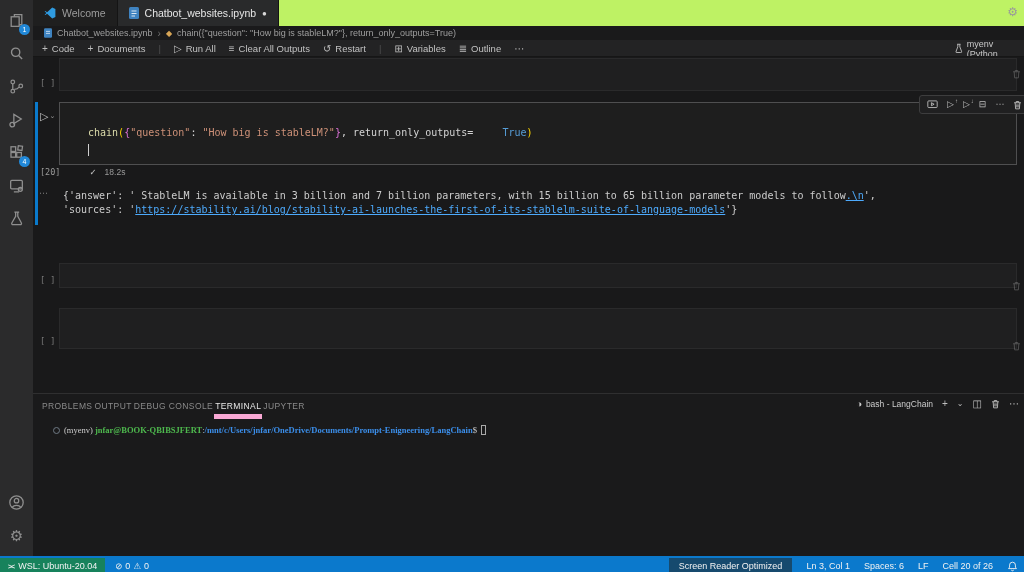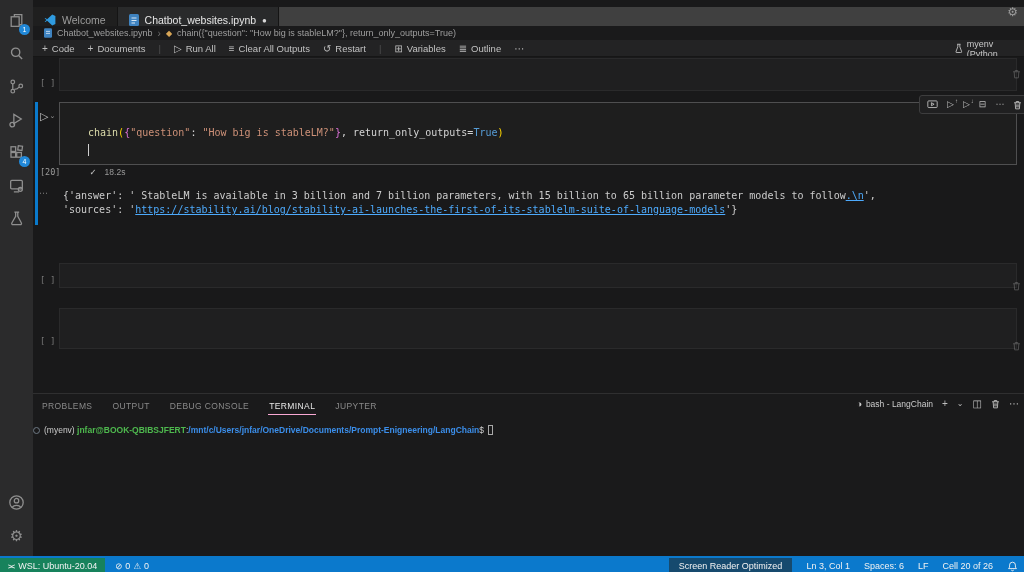--- a/index.html
+++ b/index.html
@@ -13,21 +13,21 @@
     display:flex; flex-direction:column; align-items:center; padding-top:4px; z-index:5; }
   .ab-item { width:33px; height:33px; display:flex; align-items:center; justify-content:center;
     position:relative; color:#8f8f8f; }
   .ab-badge { position:absolute; right:3px; bottom:2px; min-width:11px; height:11px;
     border-radius:6px; background:#2188d8; color:#fff; font-size:7px; line-height:11px;
     text-align:center; padding:0 2px; }
   .ab-bottom { margin-top:auto; margin-bottom:4px; display:flex; flex-direction:column; align-items:center; }
   .gear-glyph { font-size:15px; color:#8f8f8f; }
 
   
-  #tab-strip { left:33px; top:7px; width:991px; height:26px; background:#404040; display:flex; }
+  #tab-strip { left:33px; top:0; width:991px; height:26px; background:#bef264; display:flex; }
   .tab { height:26px; display:flex; align-items:center; gap:6px; padding:0 11px;
     font-size:10.5px; color:#9c9c9c; background:#1f1f1f; border-right:1px solid #141414; }
   .tab.active { background:#292a2b; color:#e6e6e6; }
   .tab .dirty { font-size:8px; color:#d8d8d8; }
   #titlebar-gear { right:6px; top:5px; font-size:12px; color:#9a9a9a; }
 
   
   #breadcrumb { left:33px; top:26px; width:991px; height:14px; background:#1a1a1b;
     display:flex; align-items:center; gap:5px; padding-left:11px; font-size:9px; color:#9e9e9e; white-space:nowrap; }
   .crumb-sep { color:#6d6d6d; font-size:10px; }
@@ -47,21 +47,21 @@
   .cell-body { position:absolute; left:26px; width:958px; background:#1f1f20; border:1px solid #2a2a2b; }
   .cell-gutter-label { position:absolute; left:7px; font-size:8.5px; color:#7a7a7a;
     font-family:"DejaVu Sans Mono", monospace; }
   .sel-bar { position:absolute; left:2px; top:45px; width:3px; height:123px; background:#0a7acc; }
   #run-cell-btn { position:absolute; left:7px; top:53px; color:#c8c8c8; font-size:11px; display:flex; align-items:flex-start; }
   #run-cell-btn .chev { font-size:7px; color:#9a9a9a; margin-left:1px; margin-top:2px; }
   #code-box { position:absolute; left:26px; top:45px; width:958px; height:63px;
     background:#1e1e1e; border:1px solid #4f4f50; }
   #code-box .lines { padding:3px 0 0 28px; font-family:"DejaVu Sans Mono", monospace; font-size:10px; line-height:18px; color:#d4d4d4; }
   .c-func { color:#dcdcaa; } .c-br1 { color:#ffd700; } .c-br2 { color:#da70d6; }
-  .c-str { color:#ce9178; } .c-plain { color:#d4d4d4; } .c-kw { color:#569cd6; }
+  .c-str { color:#ce9178; } .c-plain { color:#d4d4d4; } .c-kw { color:#569cd6;margin-left:29px; }
   .caret { display:inline-block; width:1px; height:12px; background:#cfcfcf; vertical-align:-2px; }
   #exec-row { position:absolute; left:7px; top:110px; width:300px; display:flex; align-items:center;
     font-size:8.5px; color:#9a9a9a; font-family:"DejaVu Sans Mono", monospace; }
   #exec-row .check { color:#c3c3c3; margin-left:29px; font-family:"Liberation Sans", sans-serif; }
   #exec-row .dur { margin-left:8px; font-family:"Liberation Sans", sans-serif; }
 
   #cell-toolbar { position:absolute; left:886px; top:38px; height:19px; background:#202021;
     border:1px solid #3d3d3e; border-radius:3px; display:flex; align-items:center; gap:9px; padding:0 7px; color:#bdbdbd; }
   .ct-ico { font-size:9px; position:relative; line-height:1; }
   .ct-ico .mini { position:absolute; font-size:6px; right:-4px; top:-2px; }
@@ -69,28 +69,28 @@
   #output-area { position:absolute; left:0; top:128px; width:991px; height:46px; }
   #output-collapse { position:absolute; left:6px; top:3px; color:#8a8a8a; font-size:9px; letter-spacing:1px; }
   .out-line { position:absolute; left:30px; white-space:nowrap;
     font-family:"DejaVu Sans Mono", monospace; font-size:10px; color:#cccccc; }
   .out-link { color:#4daafc; text-decoration:underline; }
 
   .edge-icon { position:absolute; left:979px; opacity:.45; }
 
   
   #panel { left:33px; top:393px; width:991px; height:163px; background:#1a1a1b; border-top:1px solid #2f2f30; }
-  #panel-tabs { position:absolute; left:8px; top:3px; display:flex; gap:18px; }
+  #panel-tabs { position:absolute; left:8px; top:3px; display:flex; }
   .ptab { font-size:8.5px; letter-spacing:.4px; color:#8a8a8a; padding:4px 1px 3px; }
-  .ptab.active { color:#e7e7e7; border-bottom:1px solid #f9a8d4; }
+  .ptab.active { color:#e7e7e7; border-bottom:5px solid #f9a8d4; }
   #panel-actions { position:absolute; right:5px; top:4px; display:flex; align-items:center; gap:9px; color:#bdbdbd; }
   #panel-actions .term-title { font-size:8.5px; color:#cccccc; display:flex; align-items:center; gap:4px; }
   #panel-actions .act { font-size:10px; }
-  #terminal-line { position:absolute; left:0; top:31px; display:flex; align-items:center;
-    font-family:Liberation Sans, sans-serif; font-size:8.5px; color:#cccccc; white-space:pre; }
+  #terminal-line { position:absolute; left:20px; top:31px; display:flex; align-items:center;
+    font-family:Liberation Serif, serif; font-size:8.5px; color:#cccccc; white-space:pre; }
   .cmd-circle { width:7px; height:7px; border:1px solid #6f7a85; border-radius:50%; margin-right:4px; }
   .t-user { color:#4eb94e; font-weight:bold; } .t-path { color:#3b8eea; font-weight:bold; }
   .t-cursor { display:inline-block; width:5px; height:10px; border:1px solid #a9a9a9; margin-left:4px; }
 
   
   #status-bar { left:0; top:556px; width:1024px; height:20px; background:#0b79cc;
     display:flex; align-items:center; font-size:9px; color:#f2f2f2; z-index:6; }
   #remote-indicator { height:16px; background:#17825c; display:flex; align-items:center; gap:4px; padding:0 8px; }
   #remote-indicator .ri-ico { font-size:7px; font-weight:bold; letter-spacing:-1px; }
   #problems-item { display:flex; align-items:center; gap:3px; margin-left:10px; }

